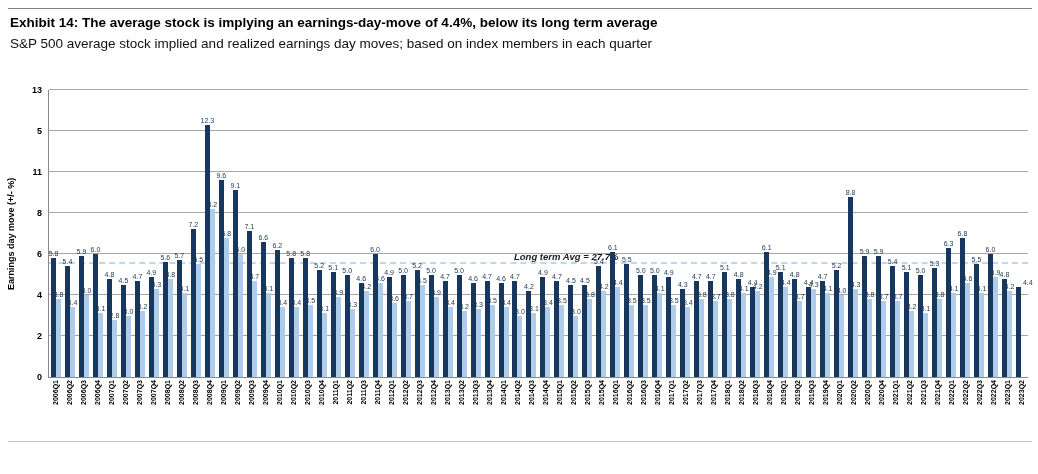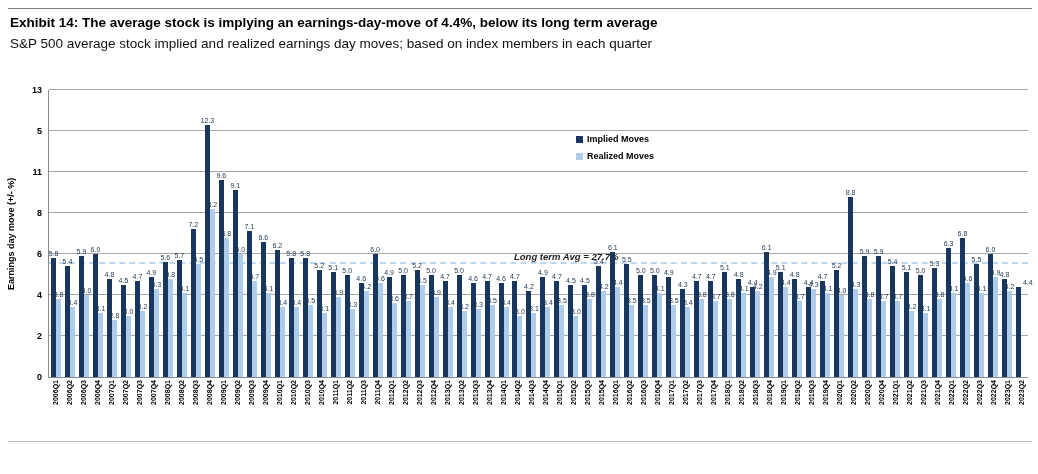--- a/index.html
+++ b/index.html
@@ -478,30 +478,20 @@
           <div class="bar implied" style="height: 34.2857%; background: rgb(23, 55, 94);"></div>
           <div class="bar-label" style="bottom: calc(34.2857% + 1px); left: 4.5px;">4.8</div>
           <div class="bar realized" style="height: 30%; background: rgb(174, 205, 235);"></div>
           <div class="bar-label" style="bottom: calc(30% + 1px); left: 9.5px;">4.2</div>
         </div>
         <div class="q-col">
           <div class="bar implied" style="height: 31.4286%; background: rgb(23, 55, 94);"></div>
           <div class="bar-label" style="bottom: calc(31.4286% + 1px); left: 9px; transform: none;">4.4</div>
         </div>
       </div>
-    <div class="legend">
-      <div class="legend-row">
-        <span class="legend-swatch" style="background: rgb(23, 55, 94);"></span>
-        <span class="legend-label">Implied Moves</span>
-      </div>
-      <div class="legend-row">
-        <span class="legend-swatch" style="background: rgb(174, 205, 235);"></span>
-        <span class="legend-label">Realized Moves</span>
-      </div>
-    </div>
   <div class="ytick" style="bottom: 0%;">0</div>
       <div class="ytick" style="bottom: 14.2857%;">2</div>
       <div class="ytick" style="bottom: 28.5714%;">4</div>
       <div class="ytick" style="bottom: 42.8571%;">6</div>
       <div class="ytick" style="bottom: 57.1429%;">8</div>
       <div class="ytick" style="bottom: 71.4286%;">11</div>
       <div class="ytick" style="bottom: 85.7143%;">5</div>
       <div class="ytick" style="bottom: 100%;">13</div>
     </div>
 

